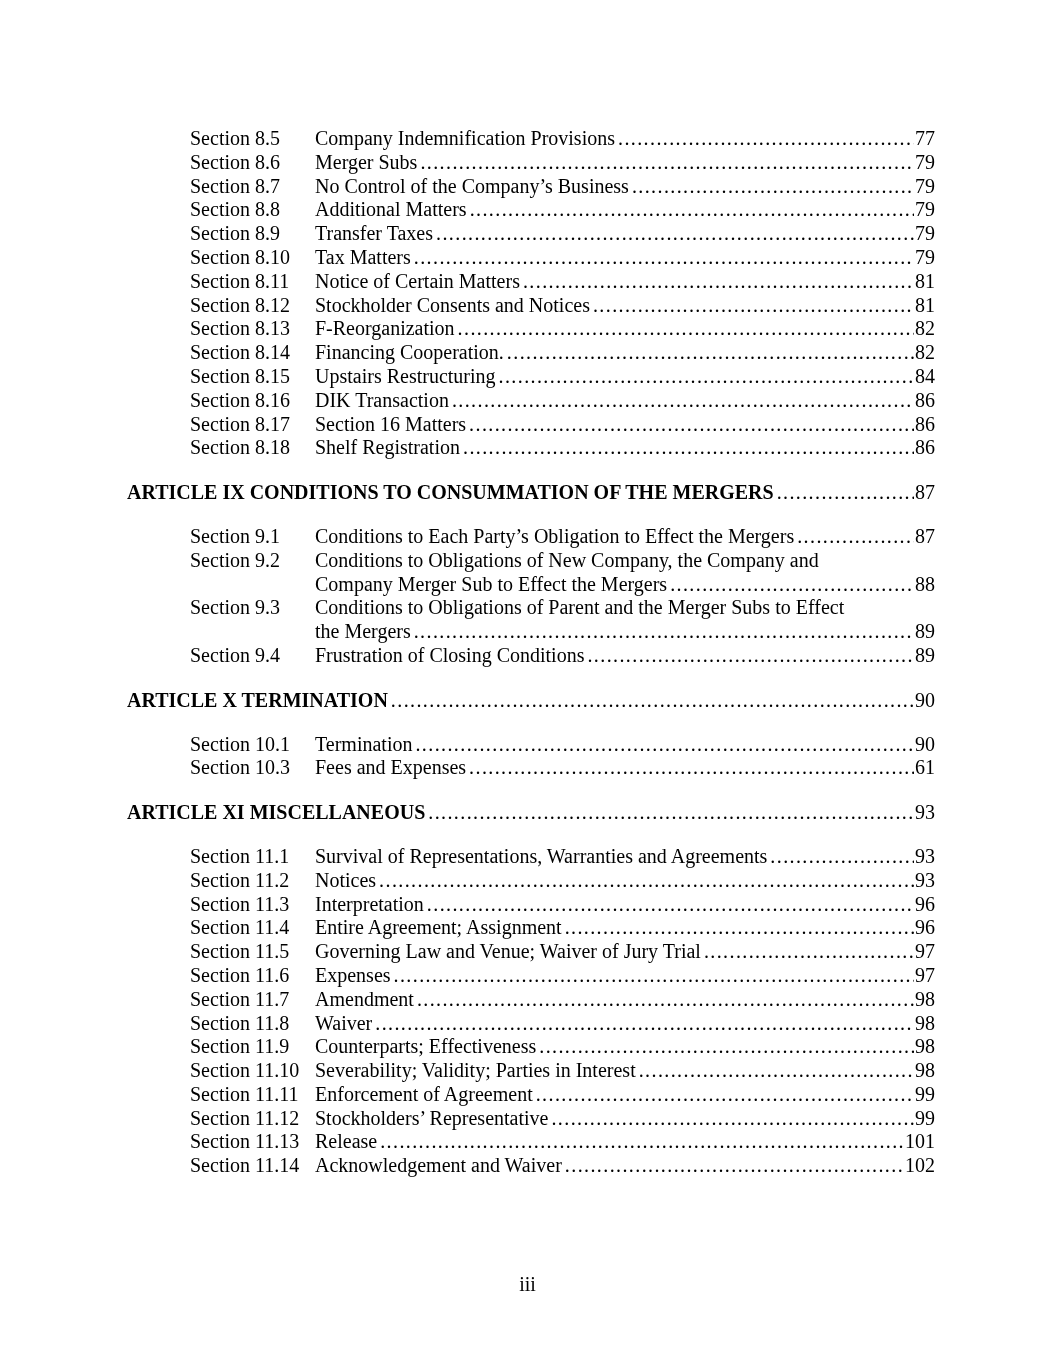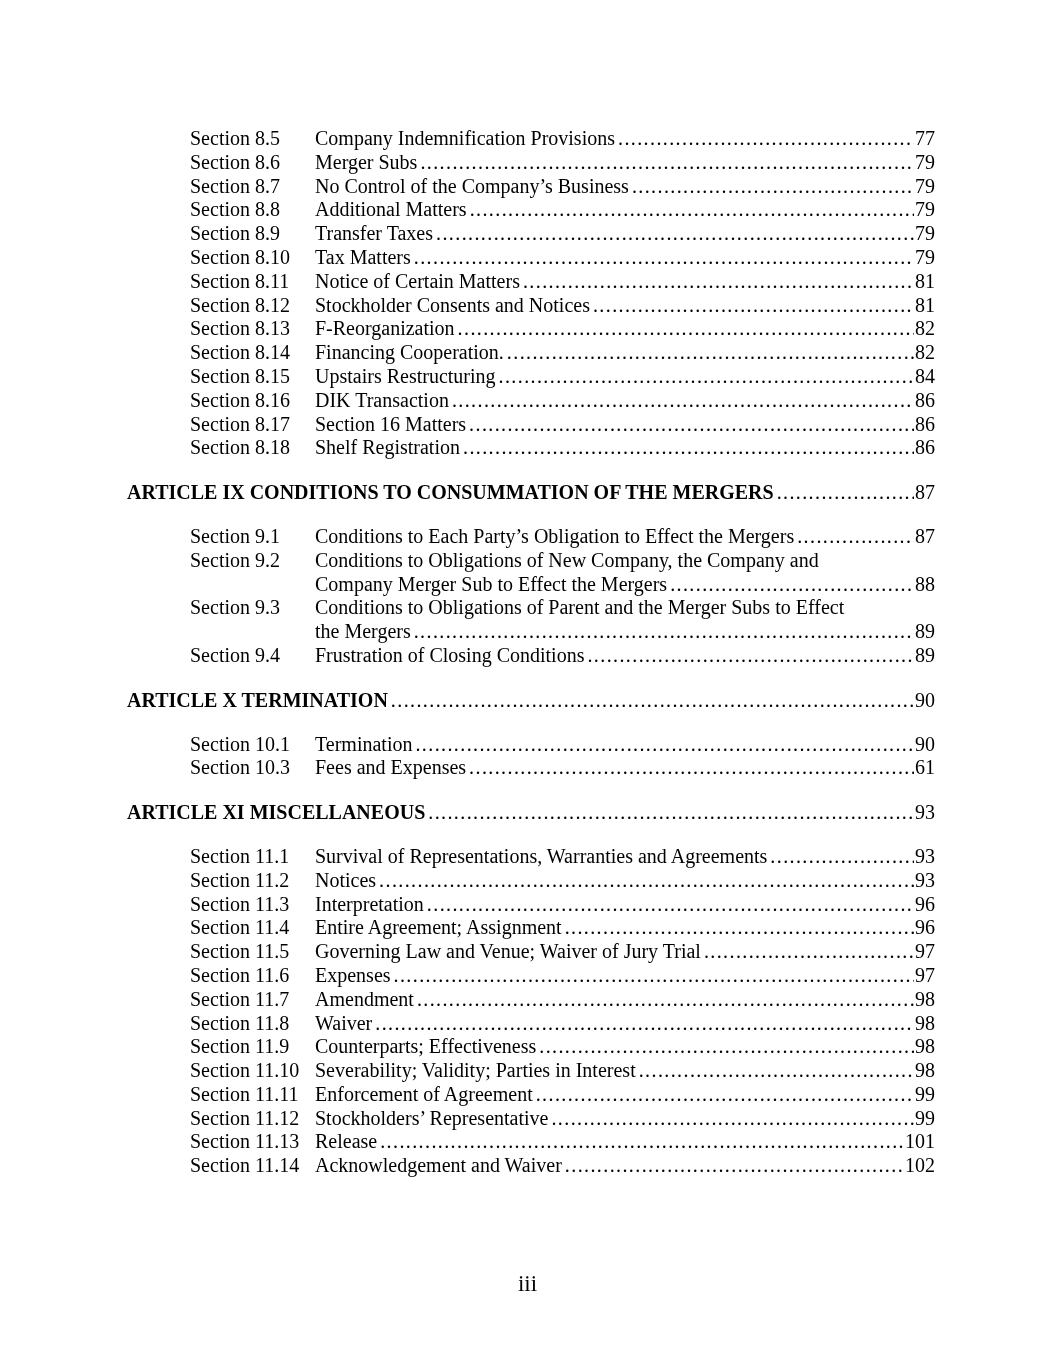--- a/index.html
+++ b/index.html
@@ -58,21 +58,21 @@
   }
   .toc-row.no-page .toc-dots::after {
     content: none;
   }
   .footer {
     position: absolute;
     left: 0;
     top: 1272px;
     width: 100%;
     text-align: center;
-    font-size: 23px;
+    font-size: 20px;
     line-height: 24px;
   }
 </style>
 </head>
 <body>
 
 <div class="page">
 
   <div class="toc" id="toc-container">
     <div class="toc-row">

